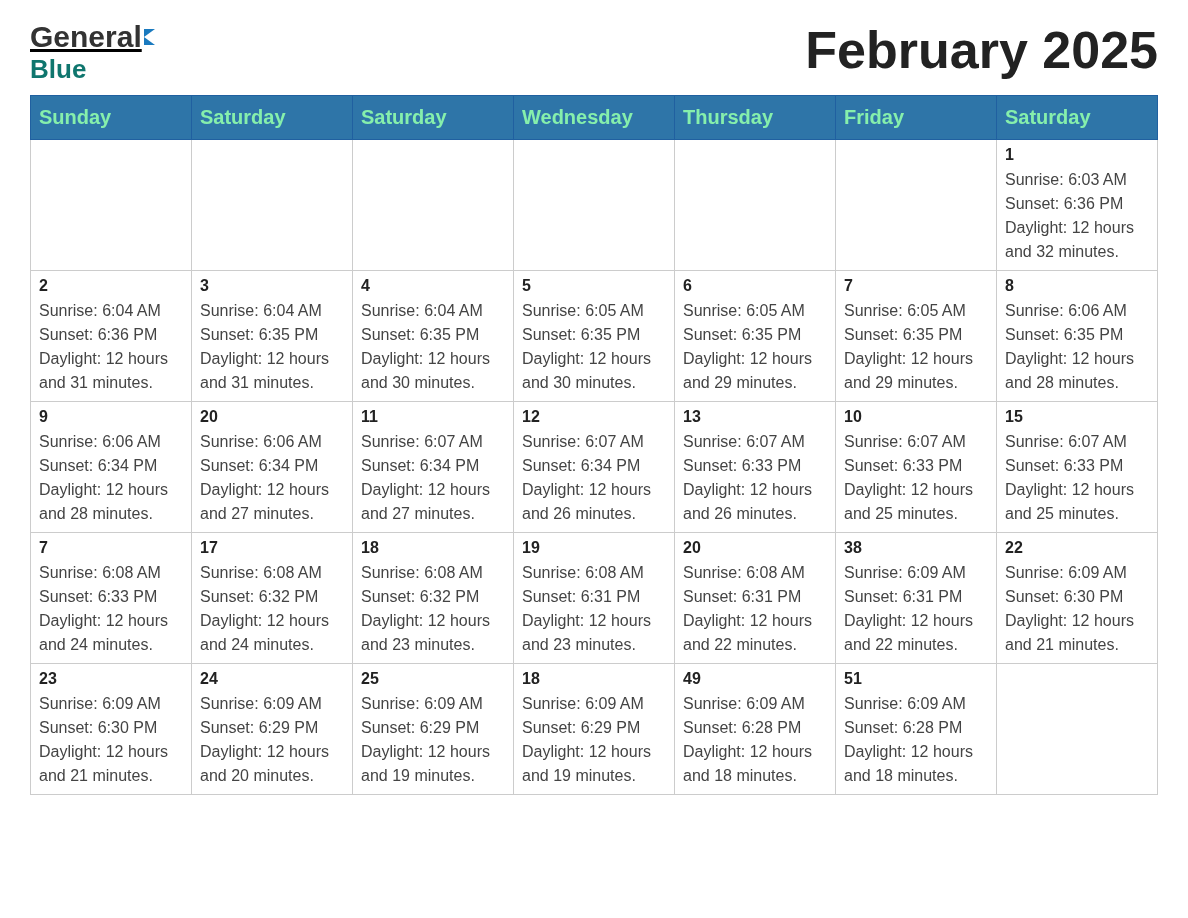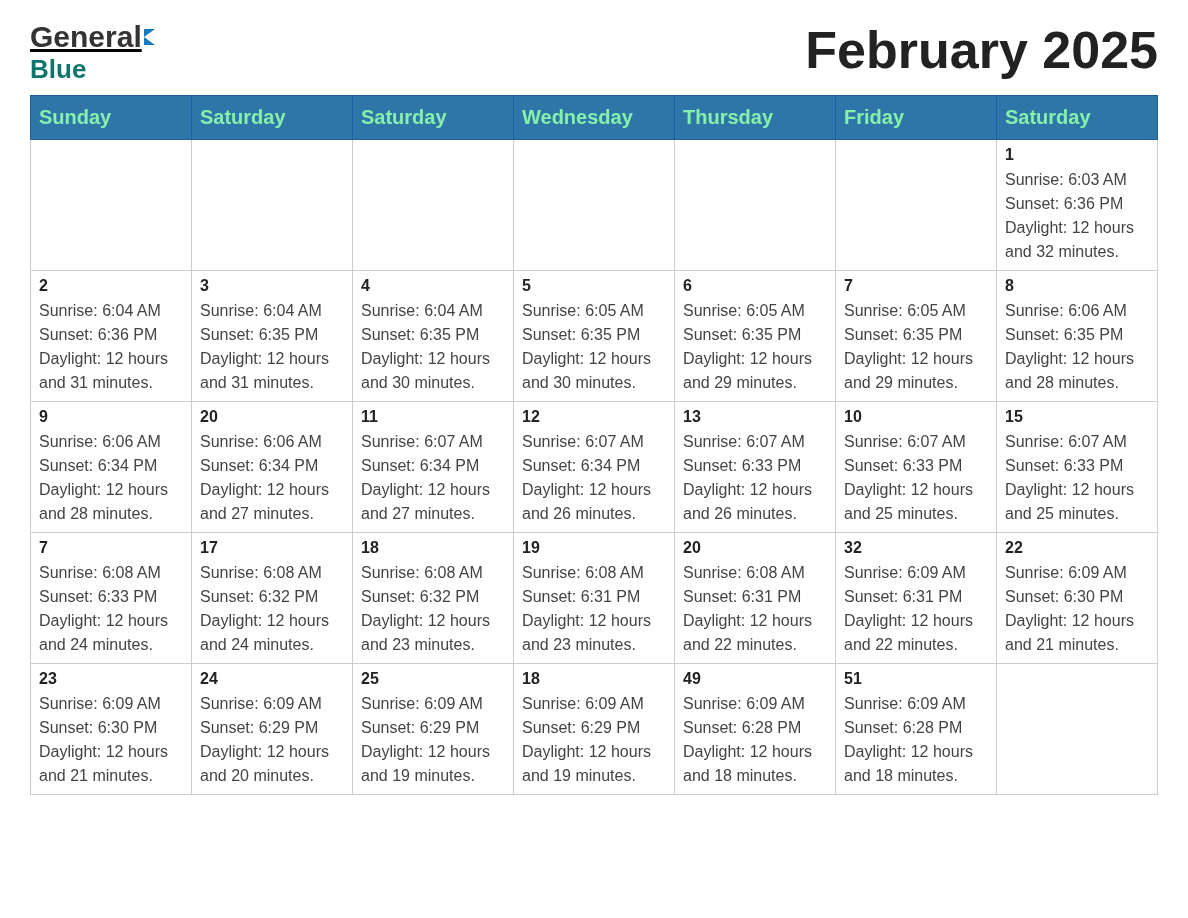--- a/index.html
+++ b/index.html
@@ -276,21 +276,21 @@
 Sunset: 6:31 PM
 Daylight: 12 hours and 23 minutes.</div>
         </td>
         <td>
           <span class="day-number">20</span>
           <div class="day-info" style="white-space: pre-line;">Sunrise: 6:08 AM
 Sunset: 6:31 PM
 Daylight: 12 hours and 22 minutes.</div>
         </td>
         <td>
-          <span class="day-number">32</span>
+          <span class="day-number">38</span>
           <div class="day-info" style="white-space: pre-line;">Sunrise: 6:09 AM
 Sunset: 6:31 PM
 Daylight: 12 hours and 22 minutes.</div>
         </td>
         <td>
           <span class="day-number">22</span>
           <div class="day-info" style="white-space: pre-line;">Sunrise: 6:09 AM
 Sunset: 6:30 PM
 Daylight: 12 hours and 21 minutes.</div>
         </td>

